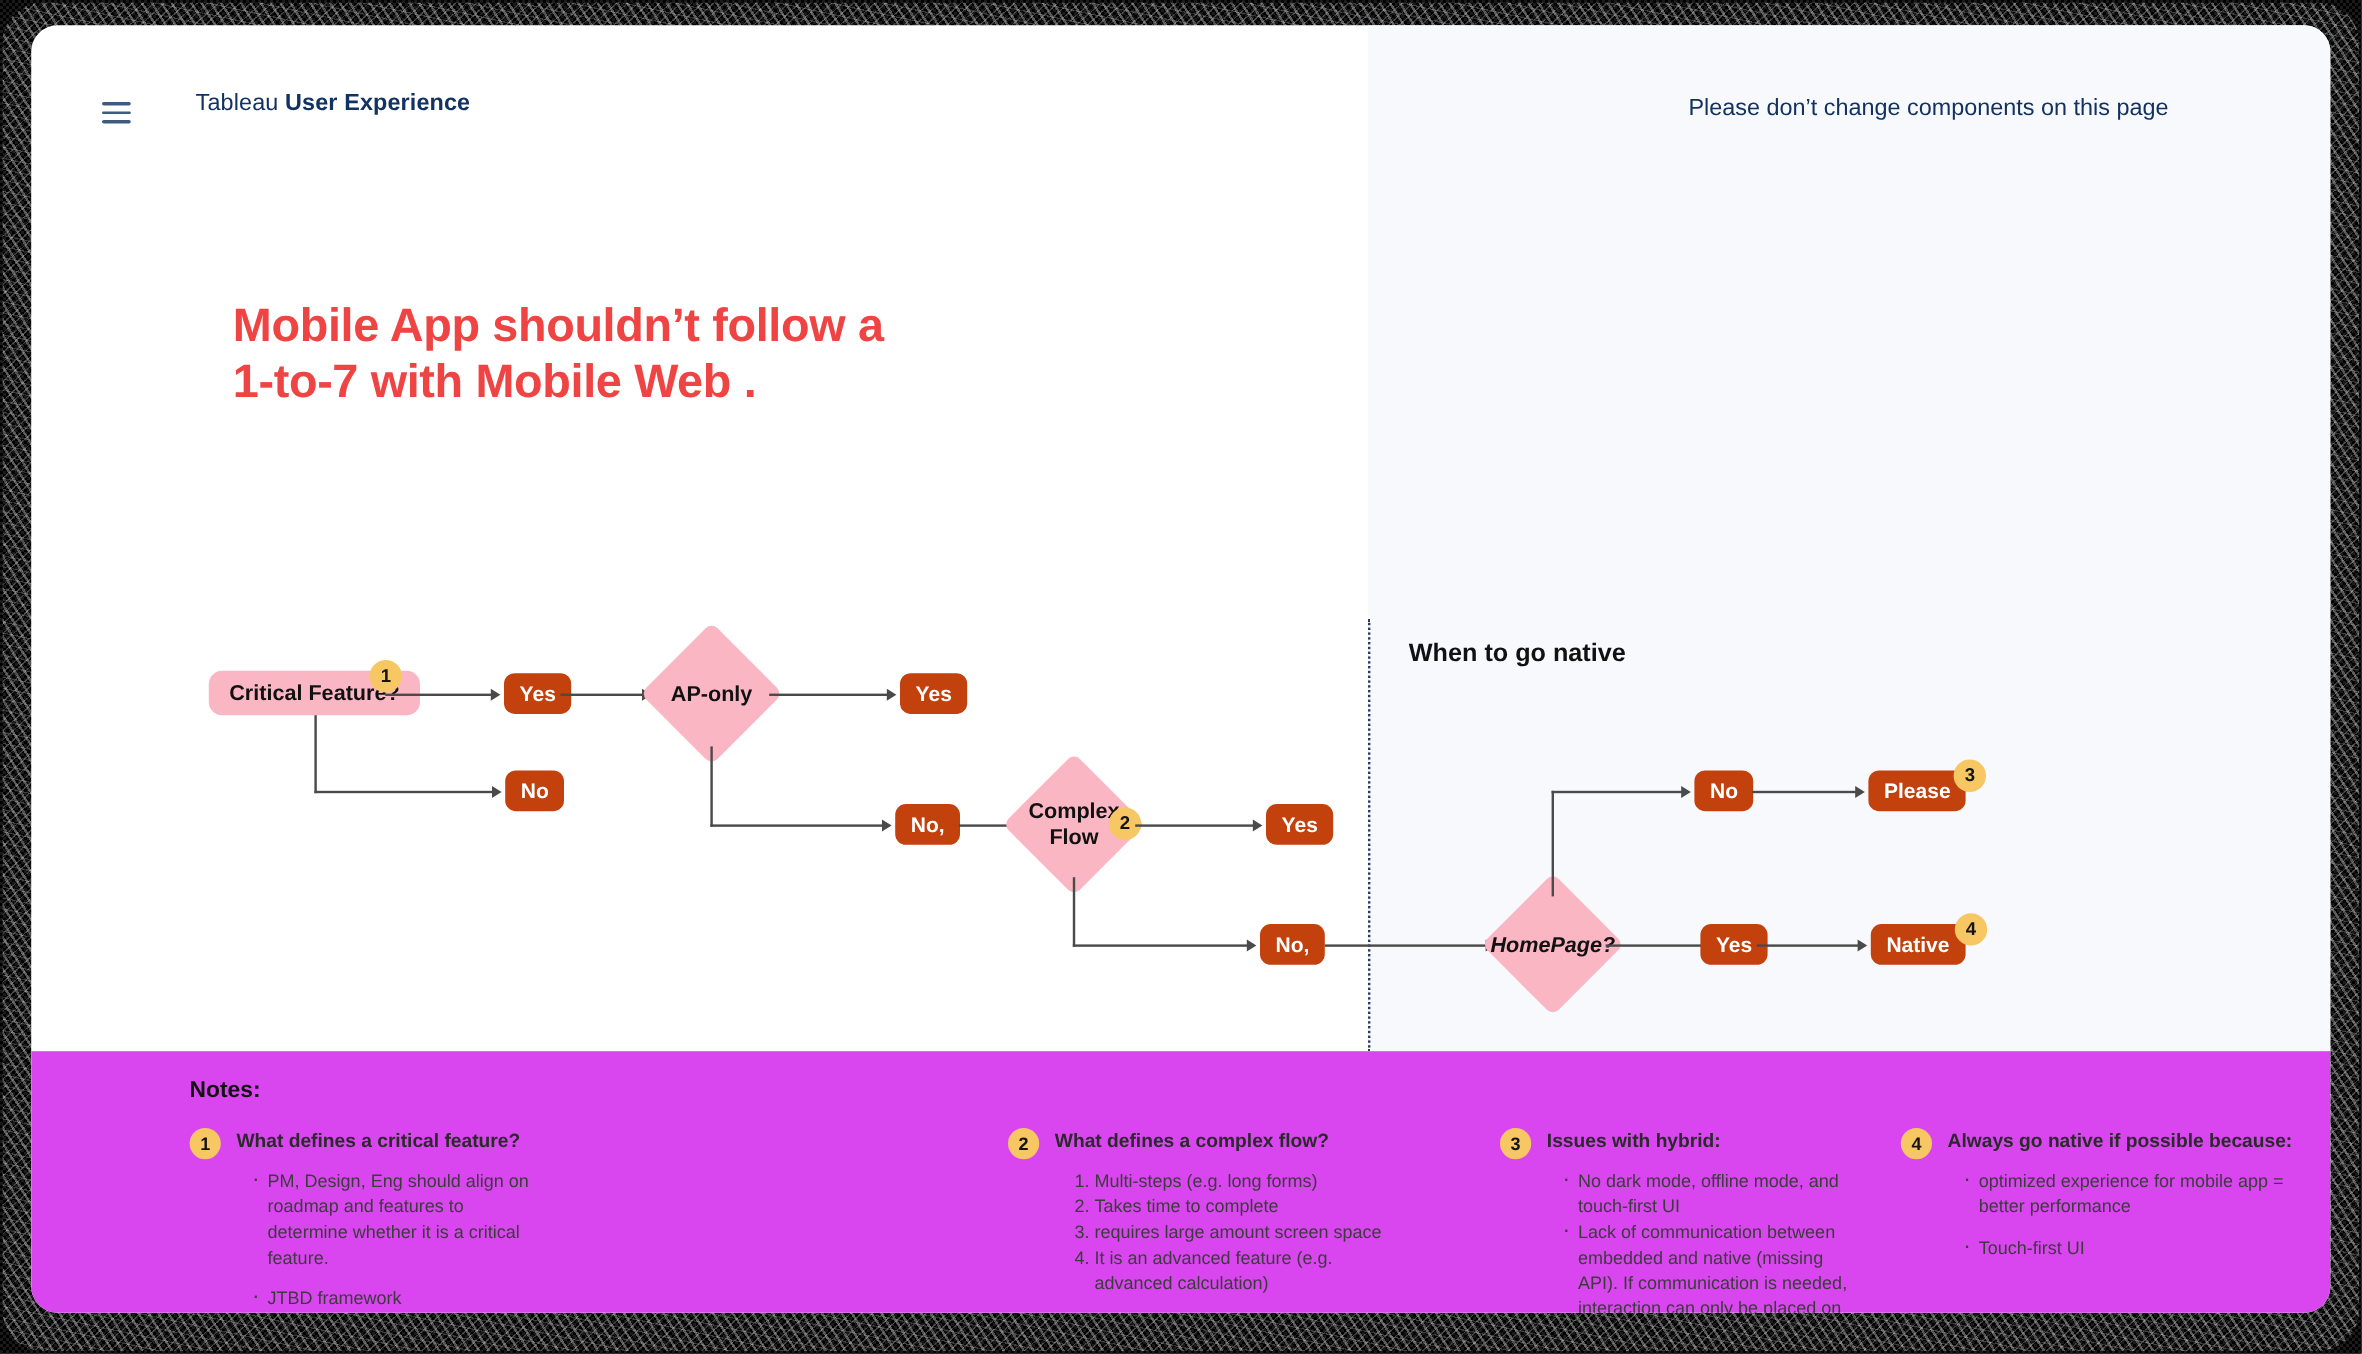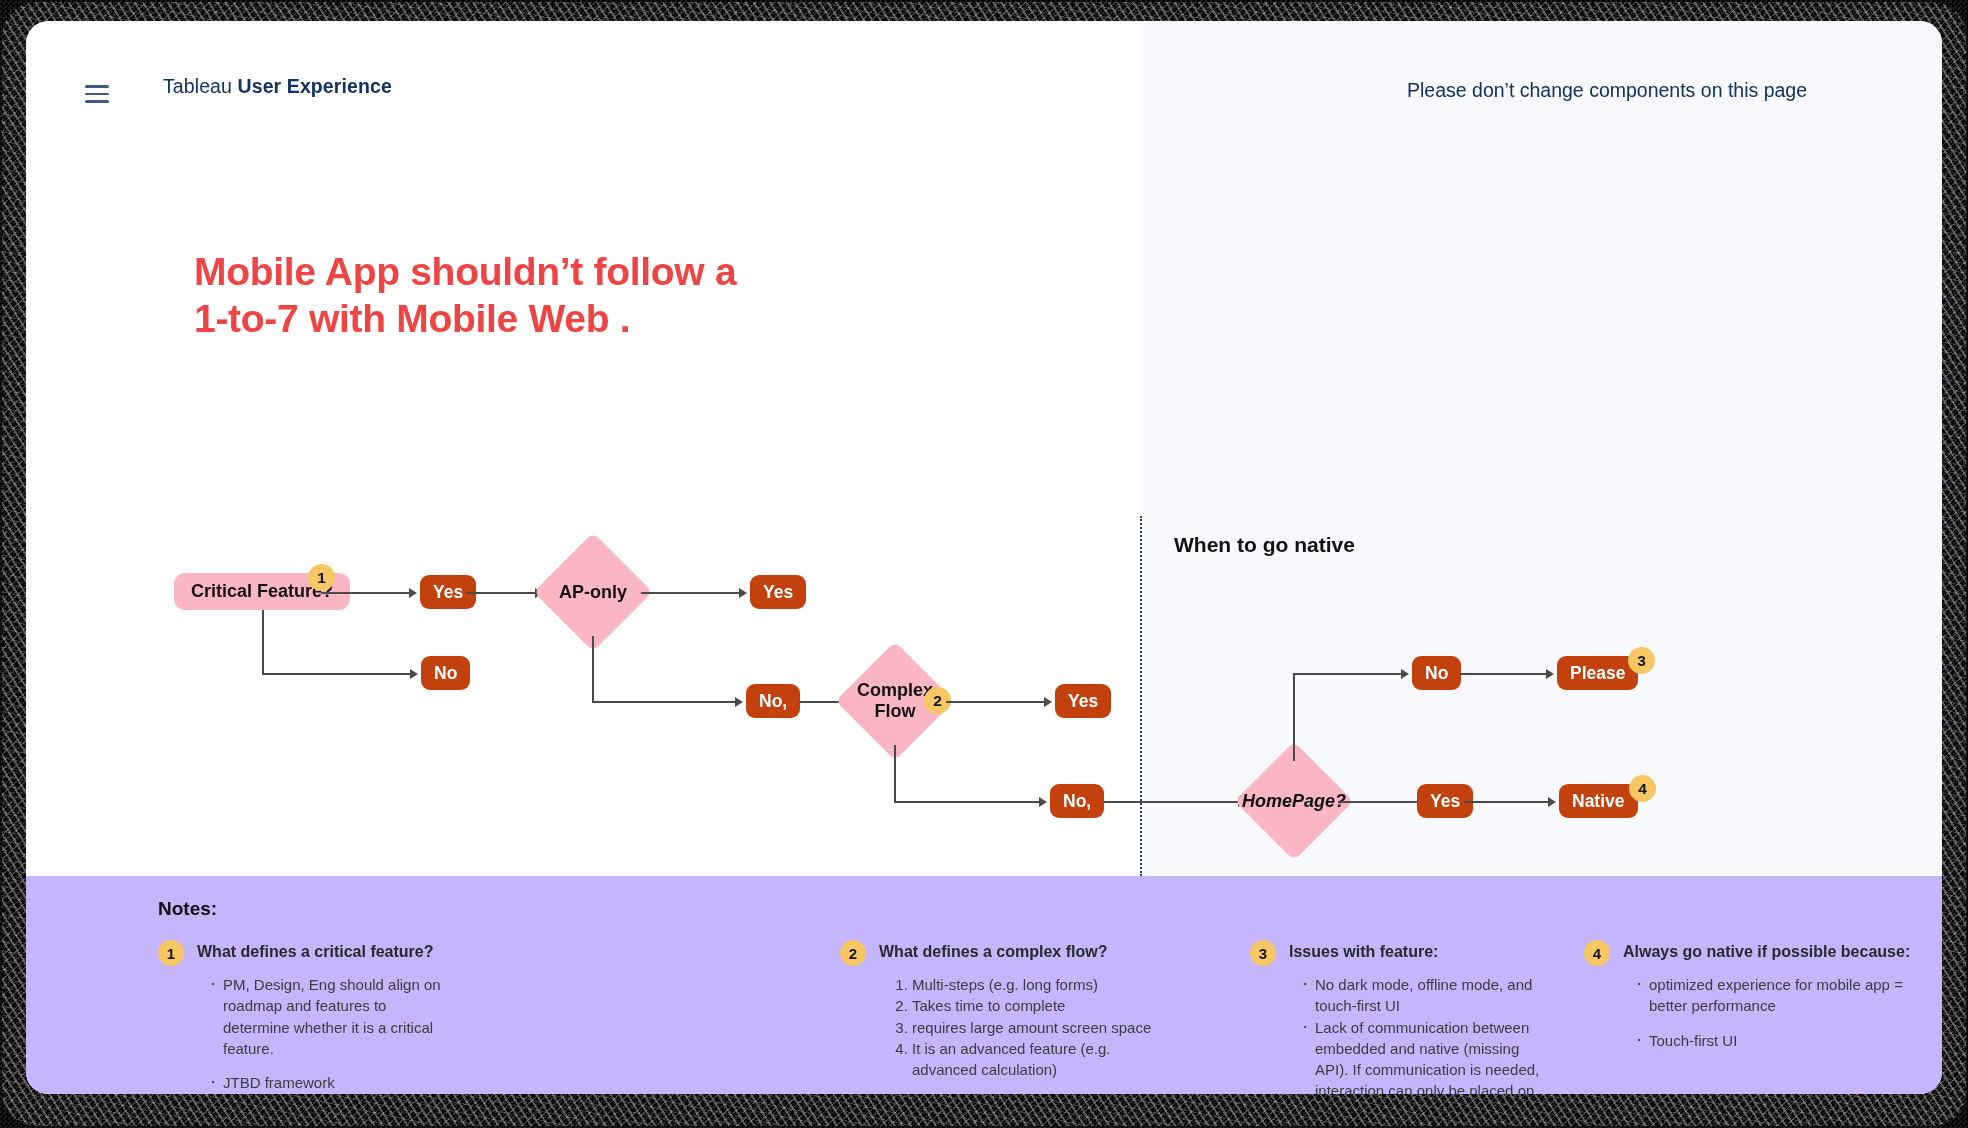--- a/index.html
+++ b/index.html
@@ -109,21 +109,21 @@
     left: 168px; top: 339px;
     width: 730px;
     font-size: 20.5px;
     line-height: 1.68;
     color: #123262;
   }
 
   
   #flow {
     position: absolute;
-    left: 0; top: 14px;
+    left: 0; top: 0;
     width: 1916px; height: 855px;
     pointer-events: none;
     padding-left: 11px;
   }
 
   
   .pill {
     position: absolute;
     background: #c2410c;
     color: #ffffff;
@@ -213,21 +213,21 @@
     font-size: 21px;
     font-weight: 700;
     color: #111111;
   }
 
   
   #notes {
     position: absolute;
     left: 0; top: 855px;
     width: 1916px; height: 218px;
-    background: #c4b5fd;
+    background: #d946ef;
   }
   #notes-title {
     position: absolute;
     left: 132px; top: 22px;
     font-size: 19px;
     font-weight: 700;
     color: #111111;
   }
   .note-col { position: absolute; top: 67px; }
   .note-badge {
@@ -402,21 +402,21 @@
           <li>Multi-steps (e.g. long forms)</li>
           <li>Takes time to complete</li>
           <li>requires large amount screen space</li>
           <li>It is an advanced feature (e.g. advanced calculation)</li>
         </ol>
       </div>
     </div>
 
     <div class="note-col" style="left:1224px; width:300px;">
       <div class="note-badge">3</div>
-      <div class="note-head">Issues with feature:</div>
+      <div class="note-head">Issues with hybrid:</div>
       <div class="note-body" style="width:255px;">
         <ul>
           <li style="margin-bottom:0;">No dark mode, offline mode, and touch-first UI</li>
           <li>Lack of communication between embedded and native (missing API). If communication is needed, interaction can only be placed on the top nav</li>
         </ul>
       </div>
     </div>
 
     <div class="note-col" style="left:1558px; width:300px;">
       <div class="note-badge">4</div>

